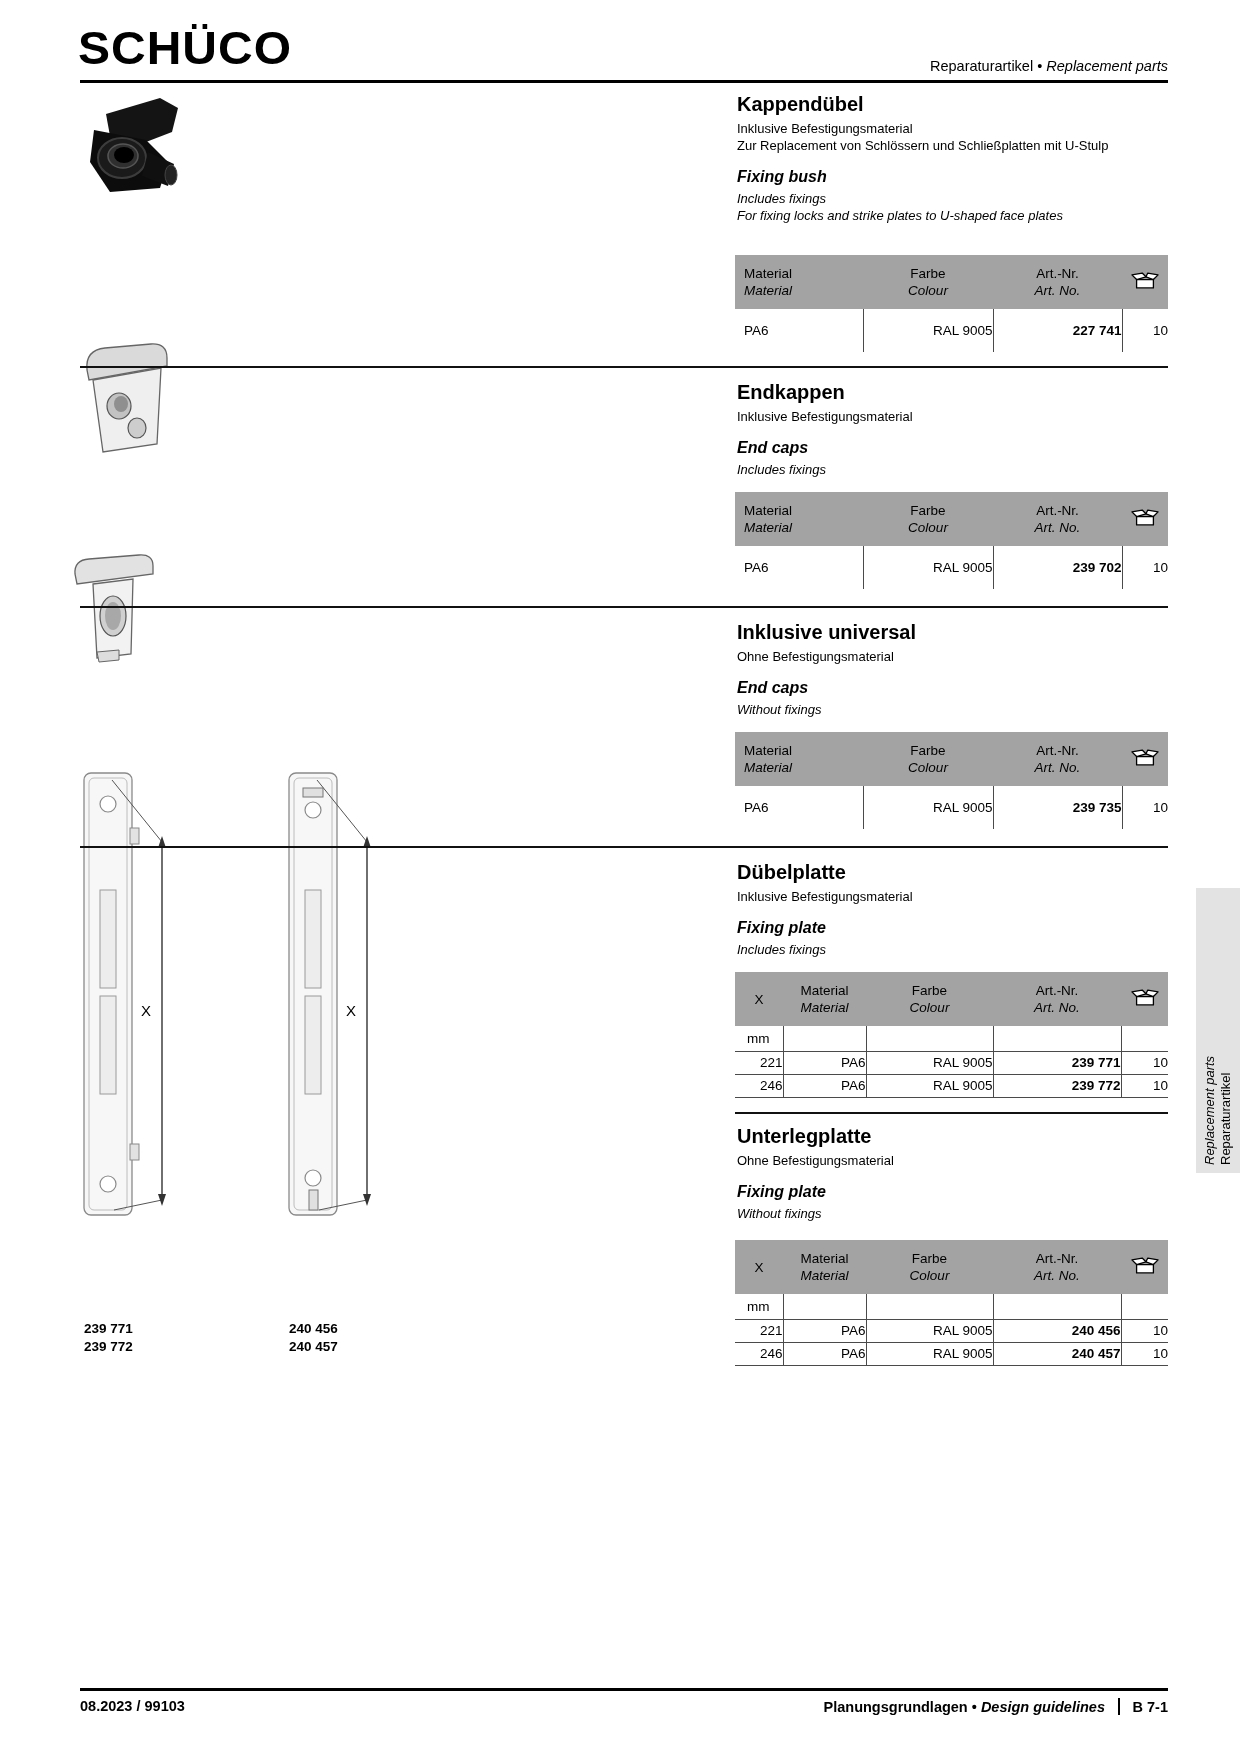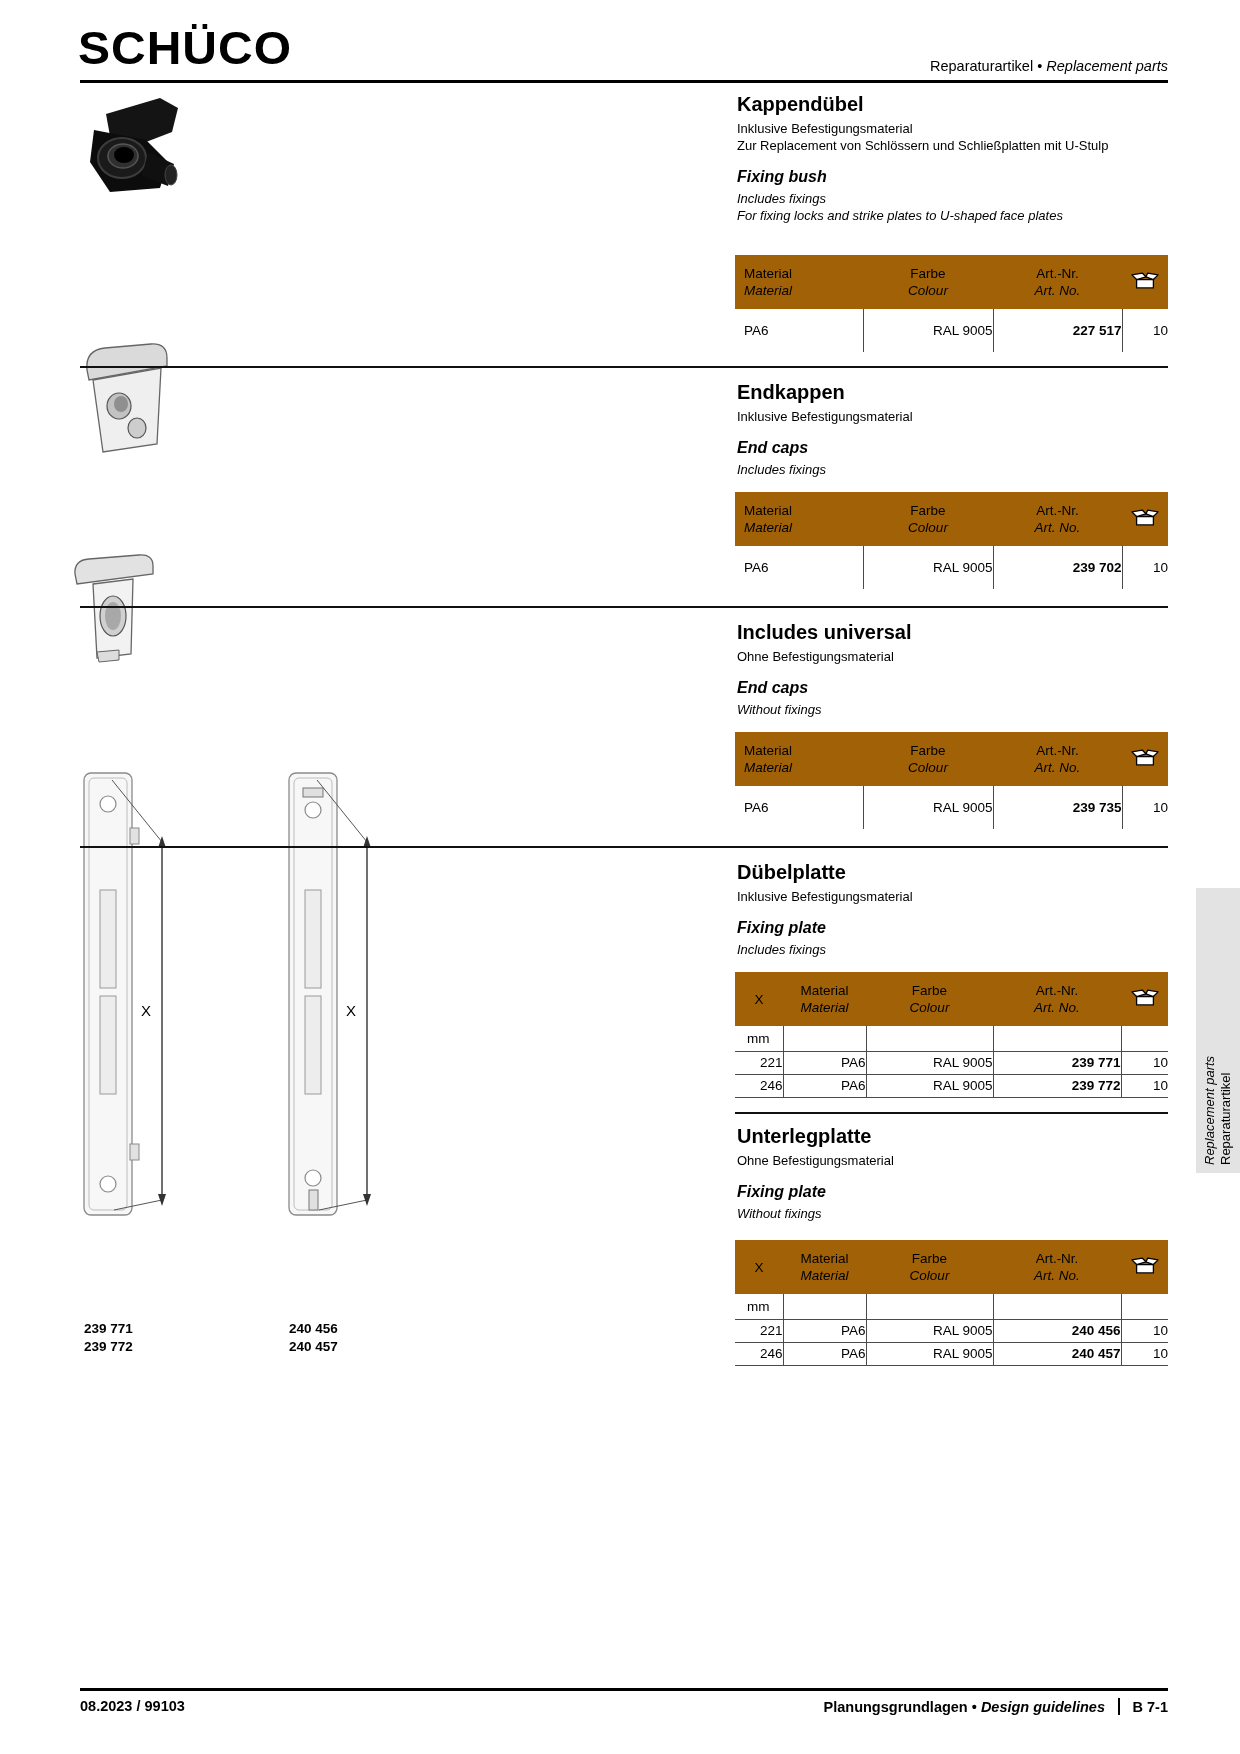--- a/index.html
+++ b/index.html
@@ -21,21 +21,21 @@
   
   .sec-text{left:737px;width:430px;}
   .t-de{font-size:20px;font-weight:bold;margin-bottom:4px;}
   .t-en{font-size:16px;font-weight:bold;font-style:italic;margin-top:14px;margin-bottom:4px;}
   .d{font-size:13px;line-height:17px;}
   .d-en{font-style:italic;}
 
   
   table.ptable{position:absolute;left:735px;border-collapse:collapse;table-layout:fixed;
                font-size:13.5px;}
-  .ptable th{background:#a16207;font-weight:normal;text-align:center;vertical-align:middle;
+  .ptable th{background:#a3a3a3;font-weight:normal;text-align:center;vertical-align:middle;
              height:54px;padding:3px 4px;line-height:17px;}
   .ptable td{text-align:right;vertical-align:middle;}
   .ptable th.al,.ptable td.al{text-align:left;padding-left:9px;}
   .vd{border-left:1px solid #4a4a4a;}
   .simple td{height:43px;}
   .xt td{height:23px;border-bottom:1px solid #4a4a4a;}
   .xt tr.mm td{height:25px;}
   .xt td.al{padding-left:12px;}
 
   
@@ -175,21 +175,21 @@
                 <polygon points="6,10 1,5 12,3 16,7"></polygon>
             <polygon points="24,10 29,5 18,3 16,7"></polygon>
               </g>
             </svg></th>
     </tr>
       </thead>
     <tbody>
         <tr>
       <td class="al">PA6</td>
       <td class="vd">RAL 9005</td>
-      <td class="vd b">227 517</td>
+      <td class="vd b">227 741</td>
       <td class="vd">10</td>
     </tr>
       </tbody>
   </table>
 
   <div class="abs sep" style="top:366px"></div>
 
   <div class="abs sec-text" style="top:381px">
     <div class="t-de">Endkappen</div>
     <div class="d">Inklusive Befestigungsmaterial</div>
@@ -234,21 +234,21 @@
       <td class="vd">RAL 9005</td>
       <td class="vd b">239 702</td>
       <td class="vd">10</td>
     </tr>
       </tbody>
   </table>
 
   <div class="abs sep" style="top:606px"></div>
 
   <div class="abs sec-text" style="top:621px">
-    <div class="t-de">Includes universal</div>
+    <div class="t-de">Inklusive universal</div>
     <div class="d">Ohne Befestigungsmaterial</div>
     <div class="t-en">End caps</div>
     <div class="d d-en">Without fixings</div>
   </div>
 
   <table class="ptable simple" style="top:732px">
     <colgroup>
         <col style="width:128px">
         <col style="width:130px">
         <col style="width:129px">

